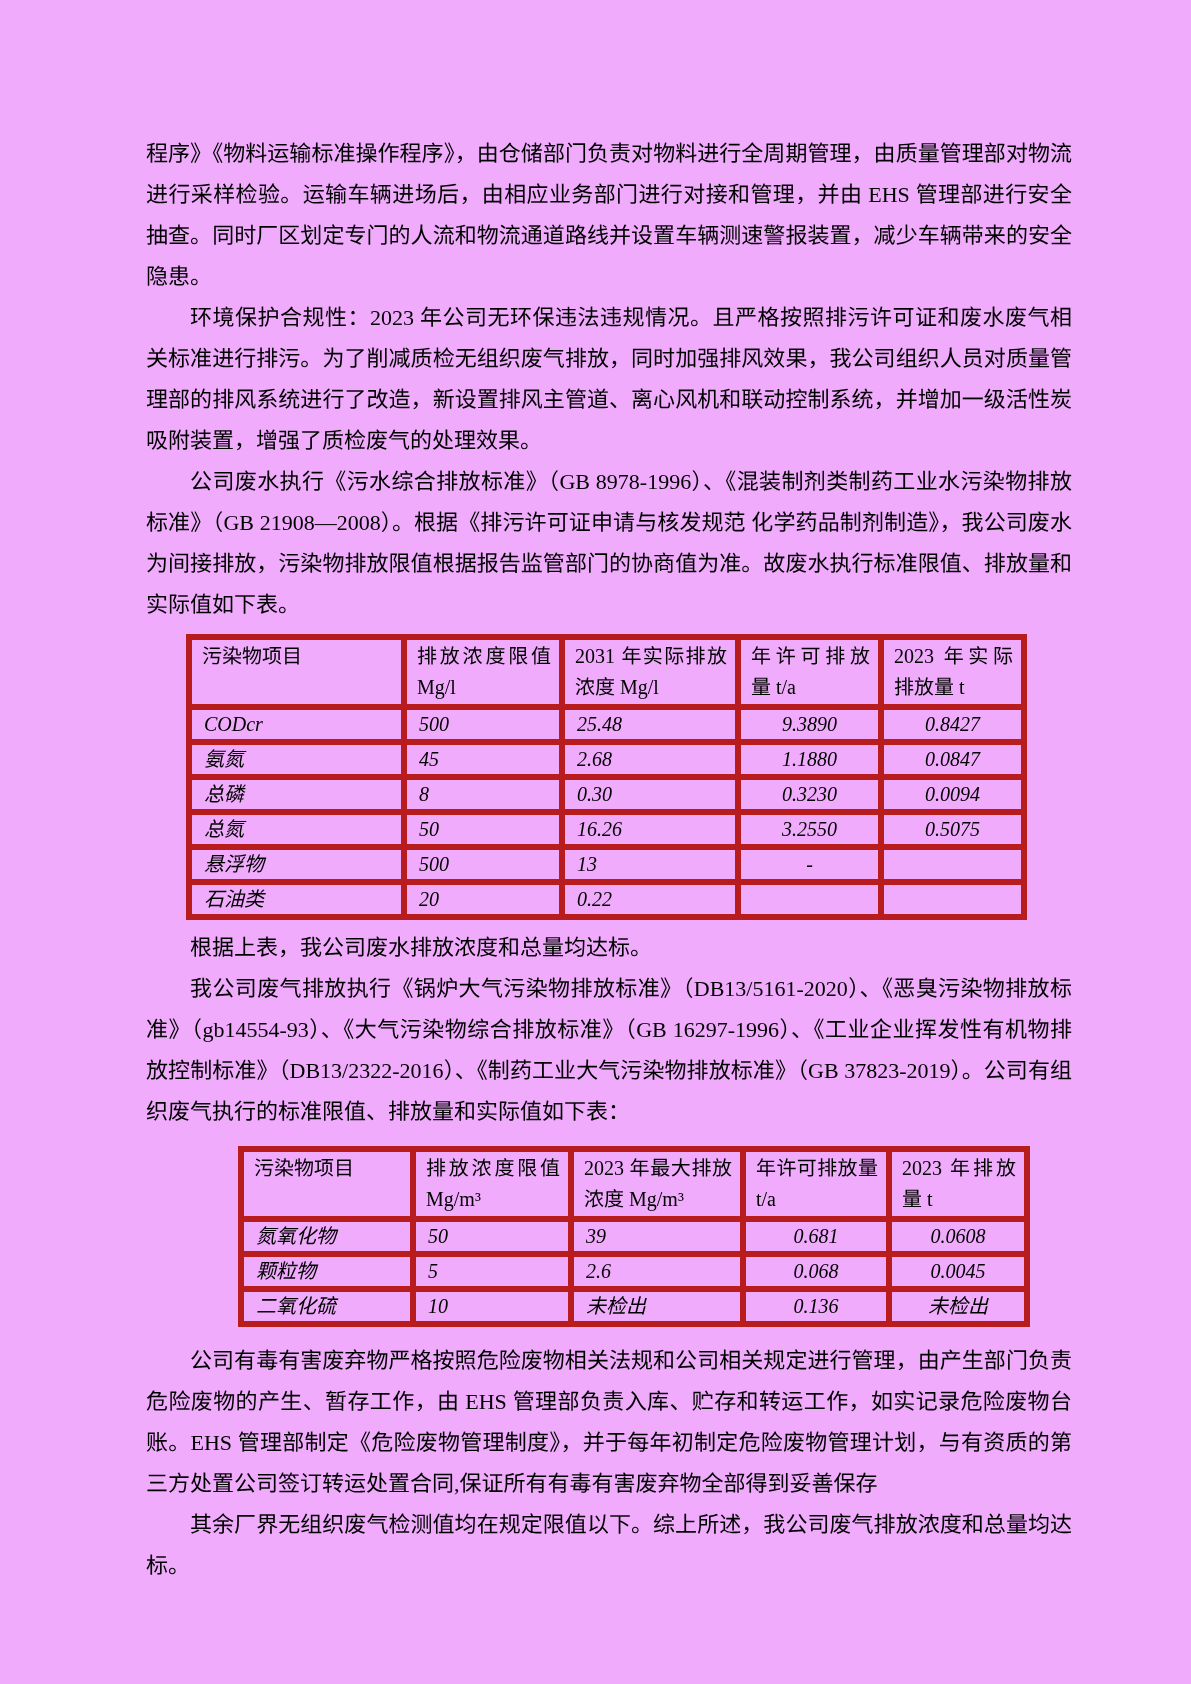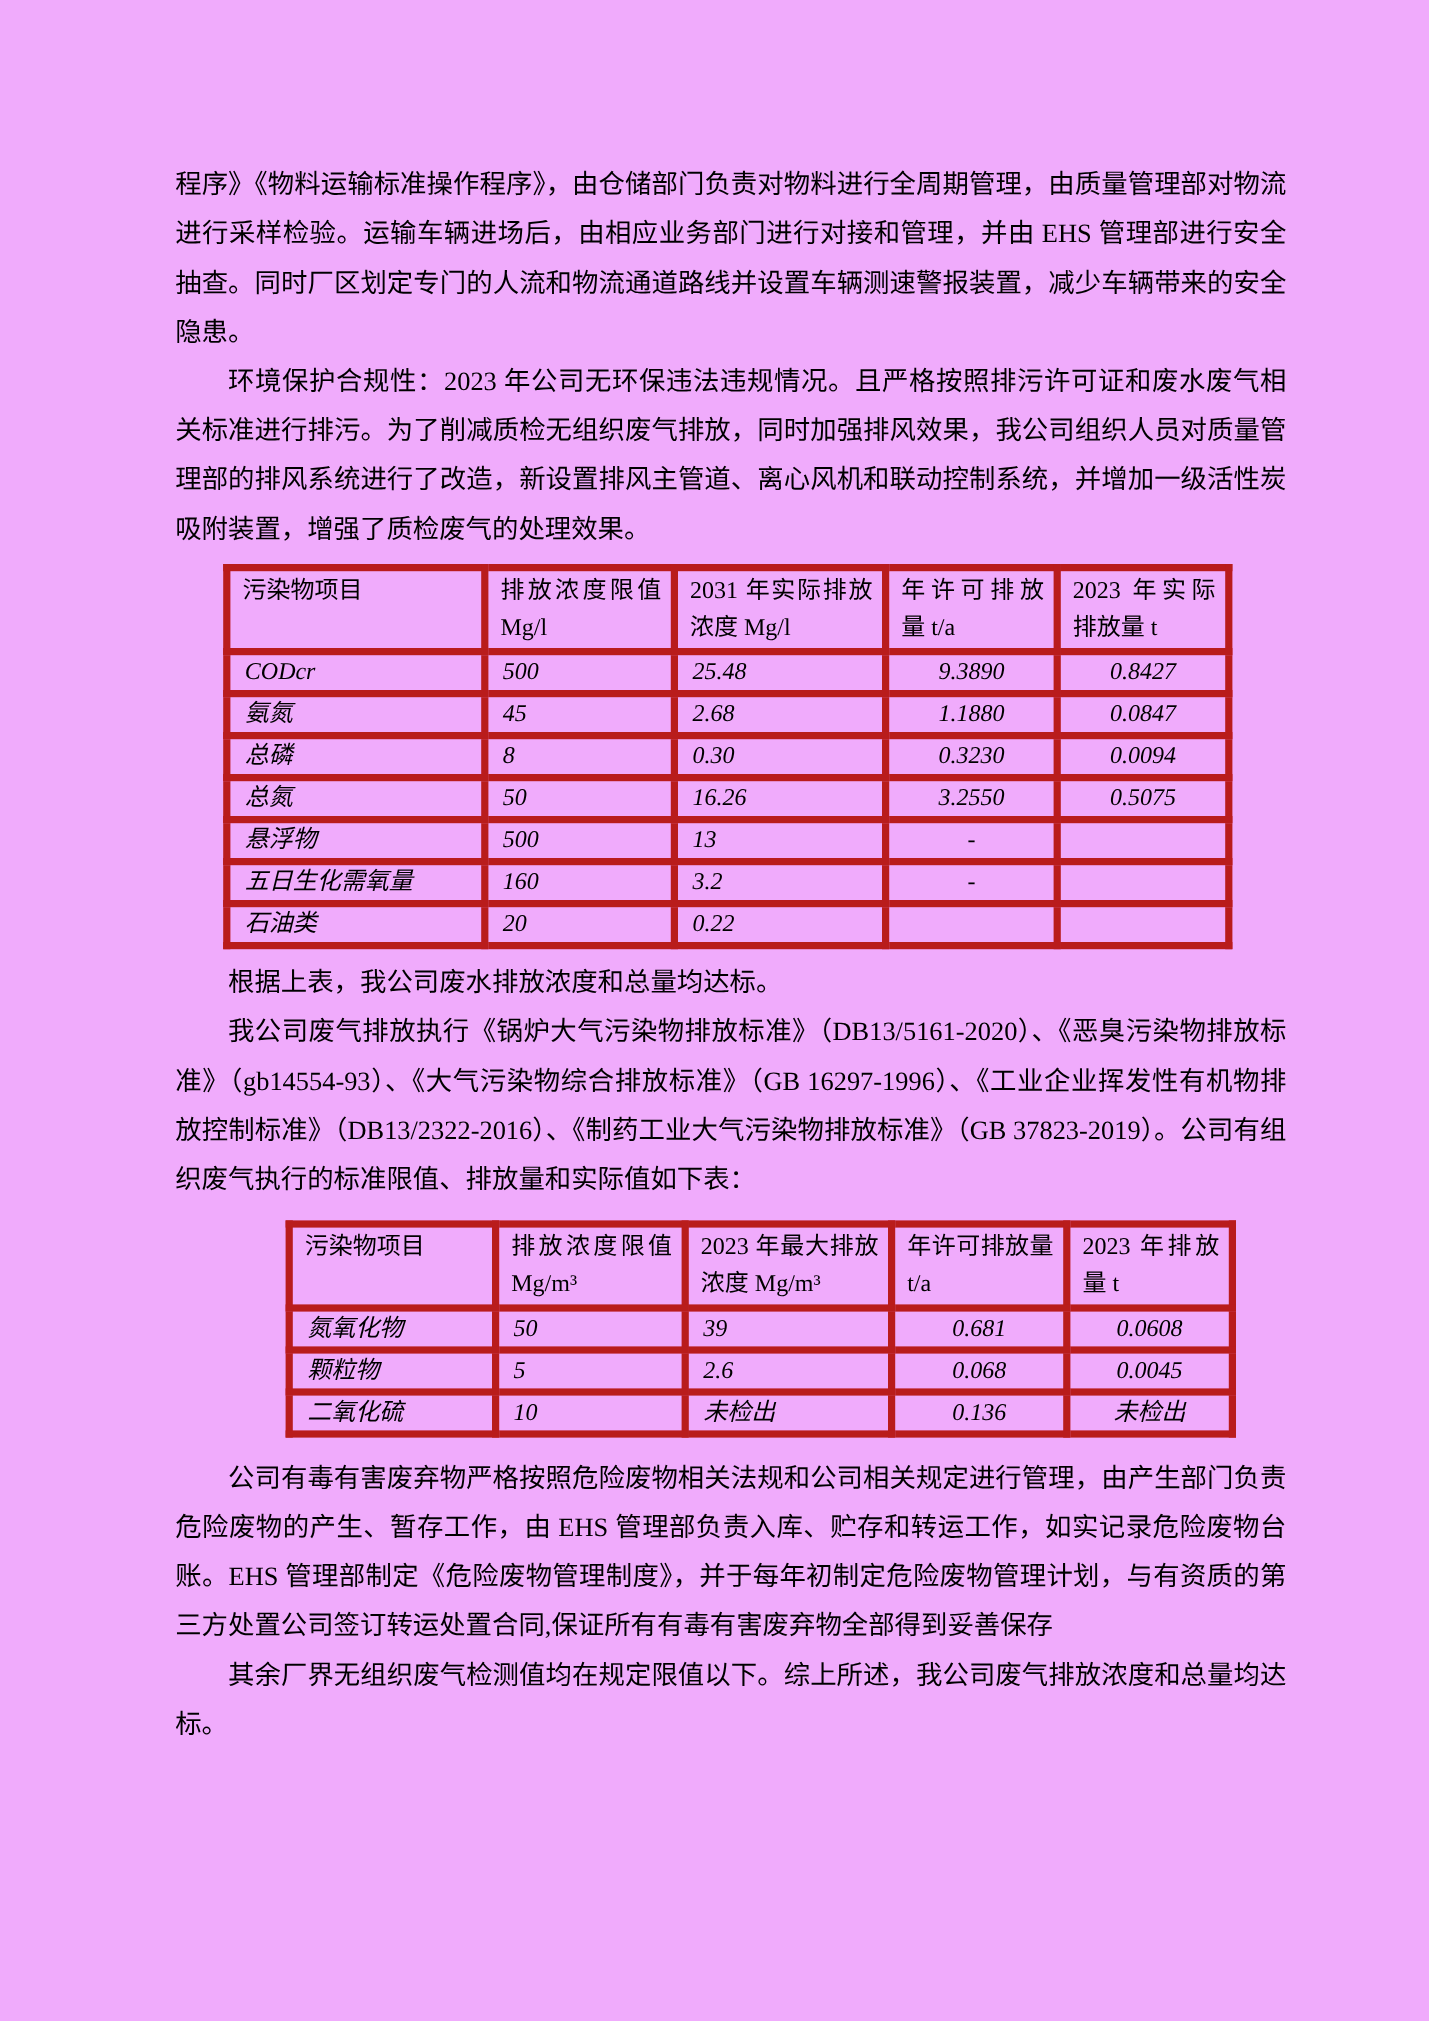--- a/index.html
+++ b/index.html
@@ -54,20 +54,21 @@
   }
   .doc-table td.c { text-align: center; padding: 0 4px; }
 </style>
 </head>
 <body>
 
 <div class="page">
 
   <p>程序》《物料运输标准操作程序》，由仓储部门负责对物料进行全周期管理，由质量管理部对物流进行采样检验。运输车辆进场后，由相应业务部门进行对接和管理，并由 EHS 管理部进行安全抽查。同时厂区划定专门的人流和物流通道路线并设置车辆测速警报装置，减少车辆带来的安全隐患。</p>
   <p class="indent">环境保护合规性：2023 年公司无环保违法违规情况。且严格按照排污许可证和废水废气相关标准进行排污。为了削减质检无组织废气排放，同时加强排风效果，我公司组织人员对质量管理部的排风系统进行了改造，新设置排风主管道、离心风机和联动控制系统，并增加一级活性炭吸附装置，增强了质检废气的处理效果。</p>
+  <p class="indent">公司废水执行《污水综合排放标准》（GB 8978-1996）、《混装制剂类制药工业水污染物排放标准》（GB 21908—2008）。根据《排污许可证申请与核发规范 化学药品制剂制造》，我公司废水为间接排放，污染物排放限值根据报告监管部门的协商值为准。故废水执行标准限值、排放量和实际值如下表。</p>
 
   <table class="doc-table t1">
     <colgroup>
       <col style="width:215px">
         <col style="width:158px">
         <col style="width:176px">
         <col style="width:143px">
         <col style="width:143px">
     </colgroup>
     <thead>
@@ -105,27 +106,20 @@
         <td>总氮</td>
         <td>50</td>
         <td>16.26</td>
         <td class="c">3.2550</td>
         <td class="c">0.5075</td>
       </tr>
       <tr>
         <td>悬浮物</td>
         <td>500</td>
         <td>13</td>
-        <td class="c">-</td>
-        <td class="c"></td>
-      </tr>
-      <tr>
-        <td>五日生化需氧量</td>
-        <td>160</td>
-        <td>3.2</td>
         <td class="c">-</td>
         <td class="c"></td>
       </tr>
       <tr>
         <td>石油类</td>
         <td>20</td>
         <td>0.22</td>
         <td class="c"></td>
         <td class="c"></td>
       </tr>

